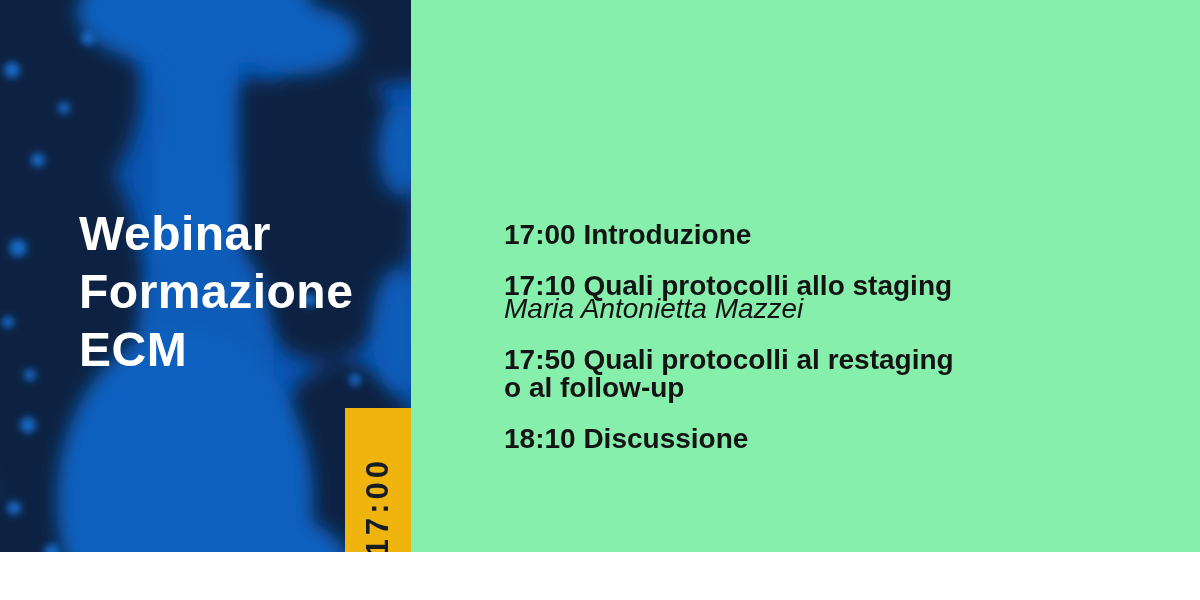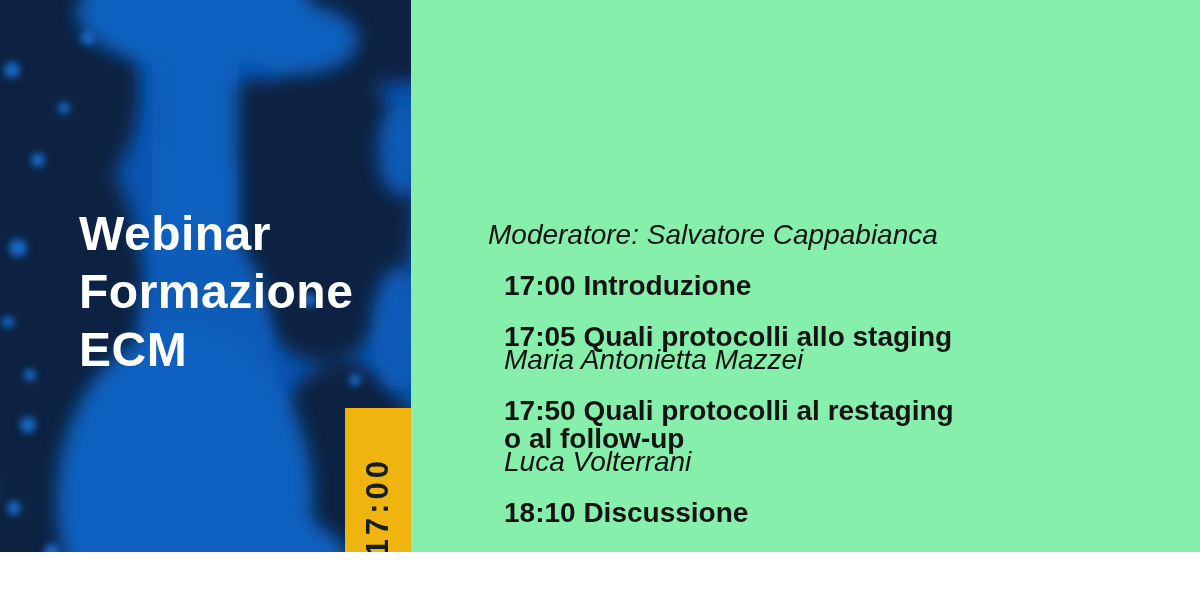--- a/index.html
+++ b/index.html
@@ -158,35 +158,33 @@
 Formazione
 ECM</div>
 
     <div class="time-ribbon">
       <div class="time-ribbon-label">ORE 17:00</div>
     </div>
   </div>
 
   <div class="program">
 
-    <div class="moderator-line">Moderatore: Salvatore Cappabianca</div>
 
     <div class="program-item">
       <div class="program-item-title">17:00 Introduzione</div>
     </div>
 
     <div class="program-item">
-      <div class="program-item-title">17:05 Quali protocolli allo staging</div>
+      <div class="program-item-title">17:10 Quali protocolli allo staging</div>
       <div class="program-item-speaker">Maria Antonietta Mazzei</div>
     </div>
 
     <div class="program-item">
       <div class="program-item-title">17:50 Quali protocolli al restaging
 o al follow-up</div>
-      <div class="program-item-speaker">Luca Volterrani</div>
     </div>
 
     <div class="program-item">
       <div class="program-item-title">18:10 Discussione</div>
     </div>
 
   </div>
 </div>
 
 </body></html>

